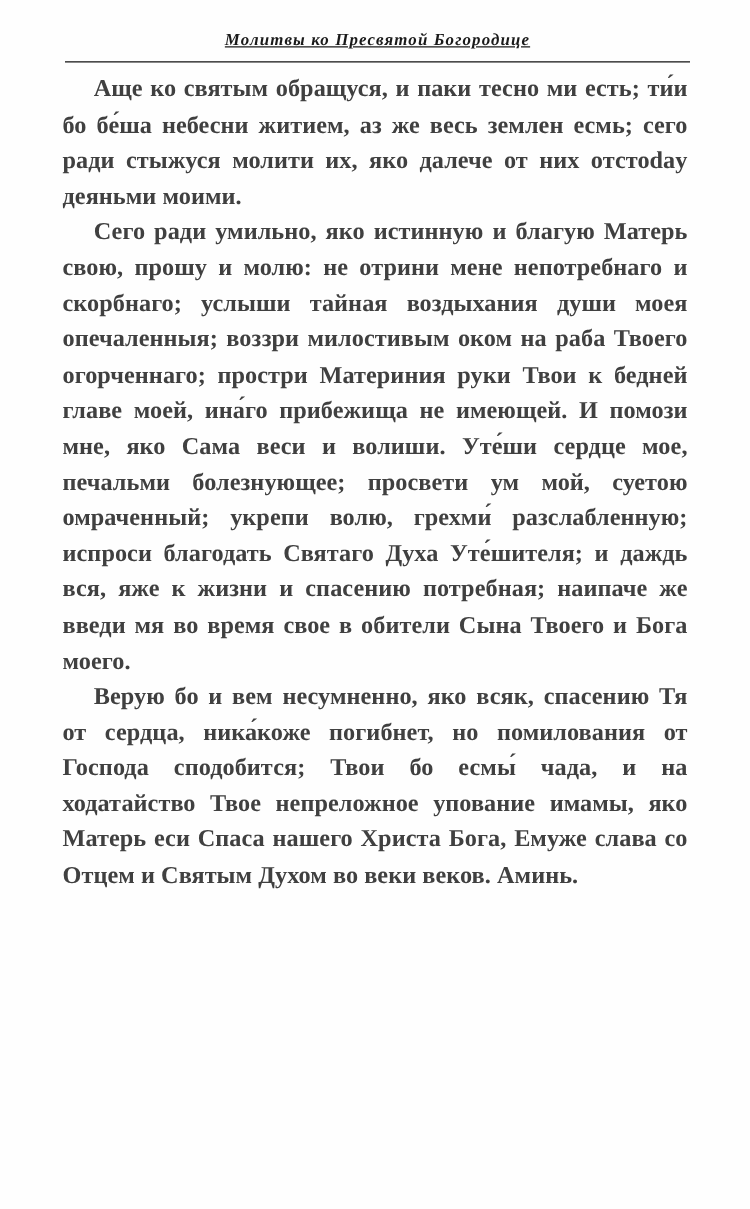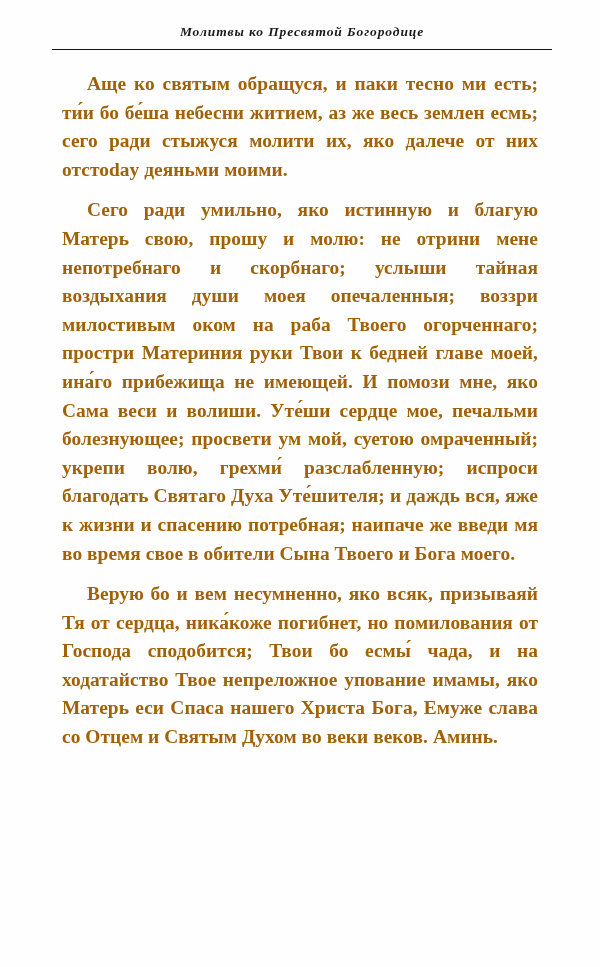--- a/index.html
+++ b/index.html
@@ -20,59 +20,60 @@
     left: 52px;
     top: 24px;
     width: 500px;
     text-align: center;
     font-style: italic;
     font-weight: bold;
     font-size: 13.5px;
     letter-spacing: 0.9px;
     color: #1a1a1a;
     white-space: nowrap;
+    text-decoration: underline;
   }
   .head-rule {
     position: absolute;
     left: 52px;
     top: 49px;
     width: 500px;
     height: 0;
     border-top: 1.6px solid #121212;
   }
   .body-block {
     position: absolute;
     left: 50px;
     top: 58px;
     width: 500px;
   }
   .para {
-    margin: 12px;
+    margin: 0;
     text-indent: 25px;
     text-align: justify;
     text-justify: inter-word;
     font-size: 19.4px;
     line-height: 28.6px;
-    color: #a16207;
+    color: #404040;
     font-weight: 600;
     letter-spacing: 0.05px;
     -webkit-font-smoothing: none;
   }
   .para.last {
     text-align-last: left;
   }
 </style>
 </head>
 <body>
 
 <div class="page">
 
   <div class="running-head">Молитвы ко Пресвятой Богородице</div>
 
   <div class="head-rule"></div>
 
   <div class="body-block">
     <p class="para">Аще ко святым обращуся, и паки тесно ми есть; ти́и бо бе́ша небесни житием, аз же весь землен есмь; сего ради стыжуся молити их, яко далече от них отстоday деяньми моими.</p>
     <p class="para">Сего ради умильно, яко истинную и благую Матерь свою, прошу и молю: не отрини мене непотребнаго и скорбнаго; услыши тайная воздыхания души моея опечаленныя; воззри милостивым оком на раба Твоего огорченнаго; простри Материния руки Твои к бедней главе моей, ина́го прибежища не имеющей. И помози мне, яко Сама веси и волиши. Уте́ши сердце мое, печальми болезнующее; просвети ум мой, суетою омраченный; укрепи волю, грехми́ разслабленную; испроси благодать Святаго Духа Уте́шителя; и даждь вся, яже к жизни и спасению потребная; наипаче же введи мя во время свое в обители Сына Твоего и Бога моего.</p>
-    <p class="para last">Верую бо и вем несумненно, яко всяк, призываяй Тя от сердца, ника́коже погибнет, но помилования от Господа сподобится; Твои бо есмы́ чада, и на ходатайство Твое непреложное упование имамы, яко Матерь еси Спаса нашего Христа Бога, Емуже слава со Отцем и Святым Духом во веки веков. Аминь.</p>
+    <p class="para last">Верую бо и вем несумненно, яко всяк, спасению Тя от сердца, ника́коже погибнет, но помилования от Господа сподобится; Твои бо есмы́ чада, и на ходатайство Твое непреложное упование имамы, яко Матерь еси Спаса нашего Христа Бога, Емуже слава со Отцем и Святым Духом во веки веков. Аминь.</p>
   </div>
 
 </div>
 
 </body></html>

